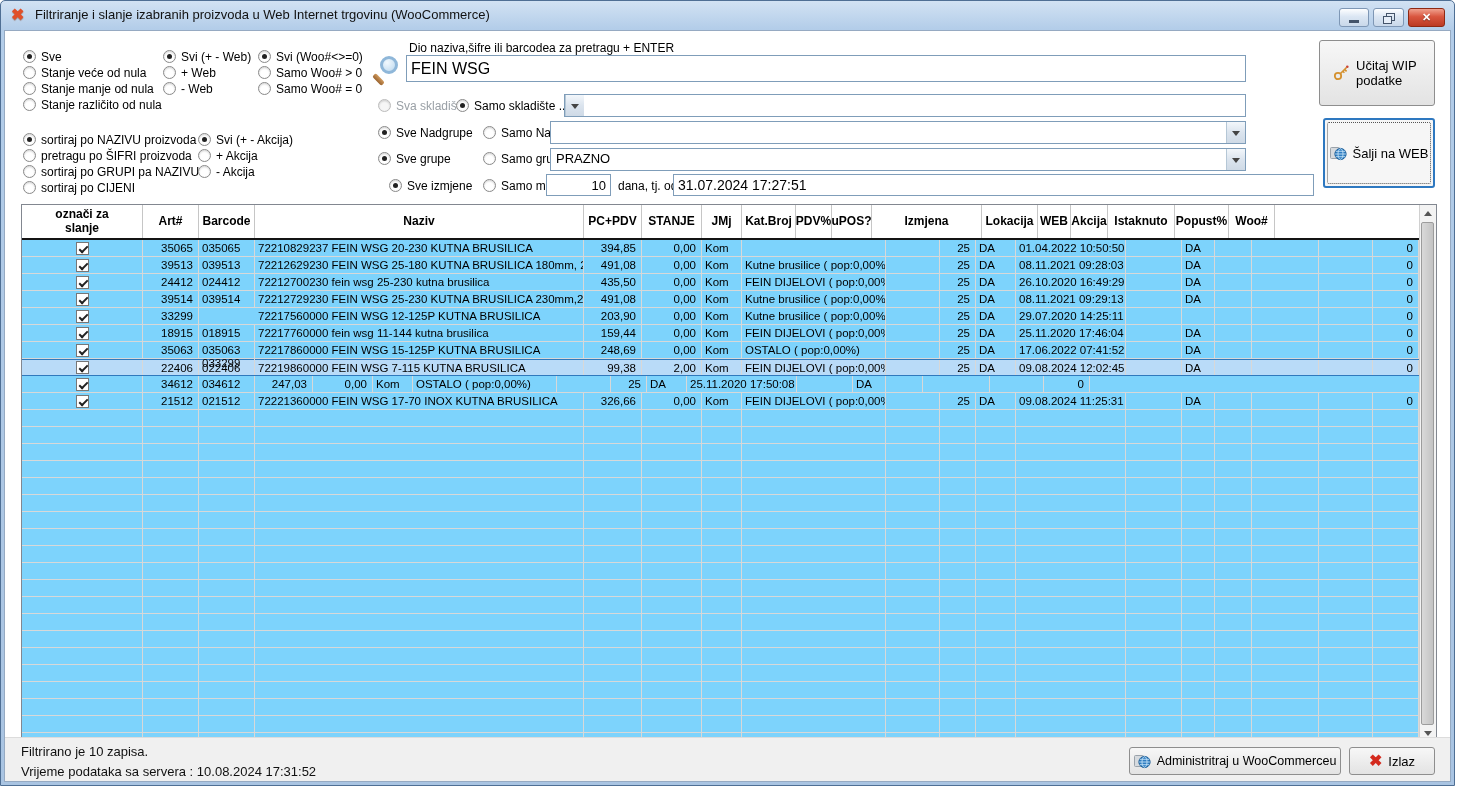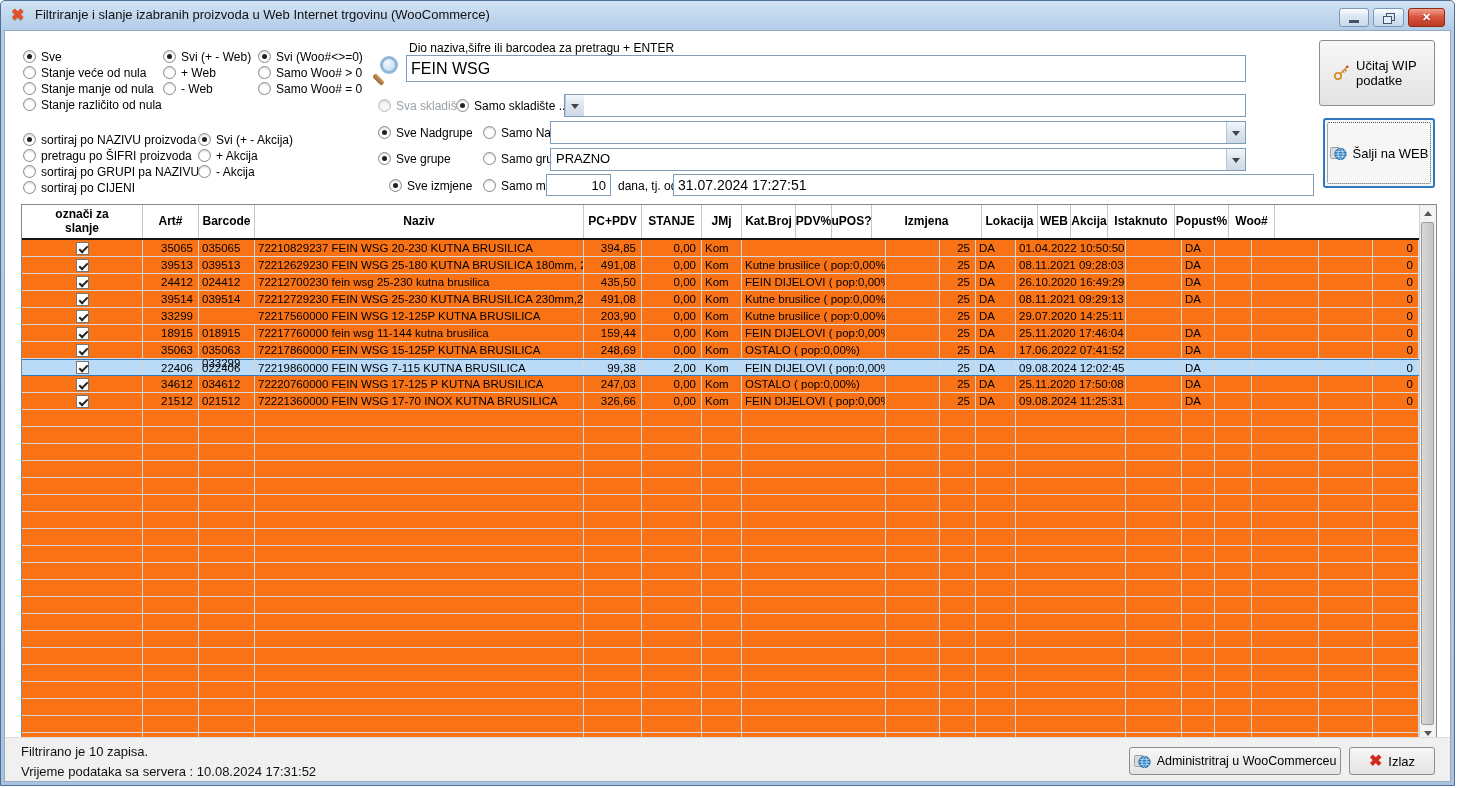--- a/index.html
+++ b/index.html
@@ -53,21 +53,21 @@
   .btn-send{border:2px solid #2e78c0;background:#f6f6f6}
   .focus-rect{position:absolute;inset:2px;border:1px dotted #555;border-radius:2px;pointer-events:none}
   .xicon{color:#d42a1e;font-size:16px;font-weight:bold;line-height:1}
   
   .grid{position:absolute;left:16px;top:173px;width:1416px;height:539px;border:1px solid #828790;background:#fff}
   .gcols{position:absolute;left:0;top:0;right:17px;bottom:0;overflow:hidden}
   .ghead{position:absolute;left:0;top:0;right:0;height:35px;display:flex;border-bottom:2px solid #141414;background:#fff}
   .hcell{flex:none;height:100%;border-right:1px solid #c6c6c6;display:flex;align-items:center;justify-content:center;
     font-weight:bold;font-size:12px;text-align:center;overflow:hidden;line-height:1.1}
   .gbody{position:absolute;left:0;top:35px;right:0;bottom:0;overflow:hidden}
-  .grow{display:flex;height:17px;border-bottom:1px solid #d8d8d8;background:#f97316}
+  .grow{display:flex;height:17px;border-bottom:1px solid #d8d8d8;background:#7dd3fc}
   .grow.selected{background:#b9dbf8;border-top:1px solid #3079bd;border-bottom:1px solid #3079bd}
   .gcell{flex:none;height:100%;border-right:1px solid #d8d8d8;font-size:11.5px;display:flex;align-items:center;
     overflow:hidden;white-space:nowrap}
   .gcell.al{padding-left:3px}.gcell.ar{justify-content:flex-end;padding-right:5px}.gcell.ac{justify-content:center}
   .cb{width:13px;height:13px;border:1px solid #777;background:#fff;position:relative;flex:none}
   .cb::after{content:"";position:absolute;left:2px;top:3px;width:7px;height:3px;border-left:2px solid #222;
     border-bottom:2px solid #222;transform:rotate(-45deg)}
   
   .vscroll{position:absolute;right:0;top:0;bottom:0;width:17px;background:#f3f3f3;border-left:1px solid #d0d0d0}
   .sbtn{position:absolute;left:0;width:16px;height:17px;background:#f3f3f3;display:flex;align-items:center;justify-content:center}
@@ -488,21 +488,20 @@
               <div class="gcell al" style="width: 67px;"></div>
               <div class="gcell al" style="width: 54px;"></div>
               <div class="gcell ar" style="width: 46px;">0</div>
             </div>
             <div class="grow">
               <div class="gcell ac" style="width: 121px;">
                 <span class="cb"></span>
               </div>
               <div class="gcell ar" style="width: 56px;">34612</div>
               <div class="gcell al" style="width: 56px;">034612</div>
-              <div class="gcell al" style="width: 329px;">72220760000 FEIN WSG 17-125 P KUTNA BRUSILICA</div>
               <div class="gcell ar" style="width: 58px;">247,03</div>
               <div class="gcell ar" style="width: 60px;">0,00</div>
               <div class="gcell al" style="width: 40px;">Kom</div>
               <div class="gcell al" style="width: 144px;">OSTALO ( pop:0,00%)</div>
               <div class="gcell al" style="width: 54px;"></div>
               <div class="gcell ar" style="width: 36px;">25</div>
               <div class="gcell al" style="width: 40px;">DA</div>
               <div class="gcell al" style="width: 110px;">25.11.2020 17:50:08</div>
               <div class="gcell al" style="width: 56px;"></div>
               <div class="gcell al" style="width: 33px;">DA</div>

